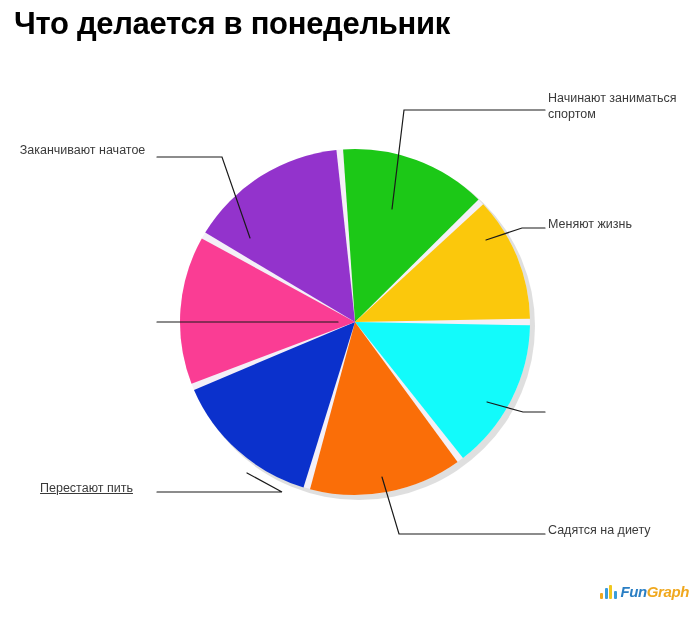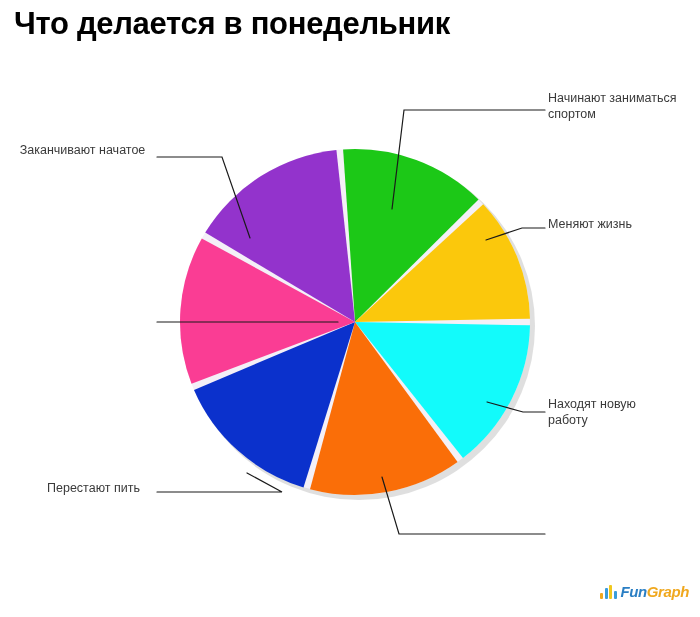--- a/index.html
+++ b/index.html
@@ -49,21 +49,21 @@
   }
   .label-right { text-align: left; }
   .label-left  { text-align: center; }
 
   #lbl-sport   { left: 548px; top: 90px;  width: 150px; }
   #lbl-life    { left: 548px; top: 216px; width: 150px; }
   #lbl-job     { left: 548px; top: 396px; width: 150px; }
   #lbl-diet    { left: 548px; top: 522px; width: 150px; }
   #lbl-finish  { left: 0px;   top: 142px; width: 165px; }
   #lbl-smoke   { left: 0px;   top: 312px; width: 155px; }
-  #lbl-drink   { left: 16px;   top: 480px; width: 155px; }
+  #lbl-drink   { left: 9px;   top: 480px; width: 155px; text-decoration: underline; }
 
   #logo {
     position: absolute;
     left: 600px;
     top: 583px;
     display: flex;
     align-items: center;
     gap: 4px;
   }
   #logo .bars {
@@ -127,22 +127,21 @@
       <path d="M 382 477 L 399 534 L 545 534"></path>
       <path d="M 250 238 L 222 157 L 157 157"></path>
       <path d="M 338 322 L 290 322 L 157 322"></path>
       <path d="M 247 473 L 282 492 L 157 492"></path>
     </g>
   </svg>
 
   <div class="label label-right" id="lbl-life">Меняют жизнь</div>
   <div class="label label-right" id="lbl-sport">Начинают заниматься
 спортом</div>
-  <div class="label label-right" id="lbl-job">Находят новую
-работу</div>
+  <div class="label label-right" id="lbl-diet">Садятся на диету</div>
   <div class="label label-left" id="lbl-finish">Заканчивают начатое</div>
   <div class="label label-left" id="lbl-drink">Перестают пить</div>
 
   <div id="logo">
     <span class="bars">
       <i class="b1"></i>
         <i class="b2"></i>
         <i class="b3"></i>
         <i class="b4"></i>
     </span>

